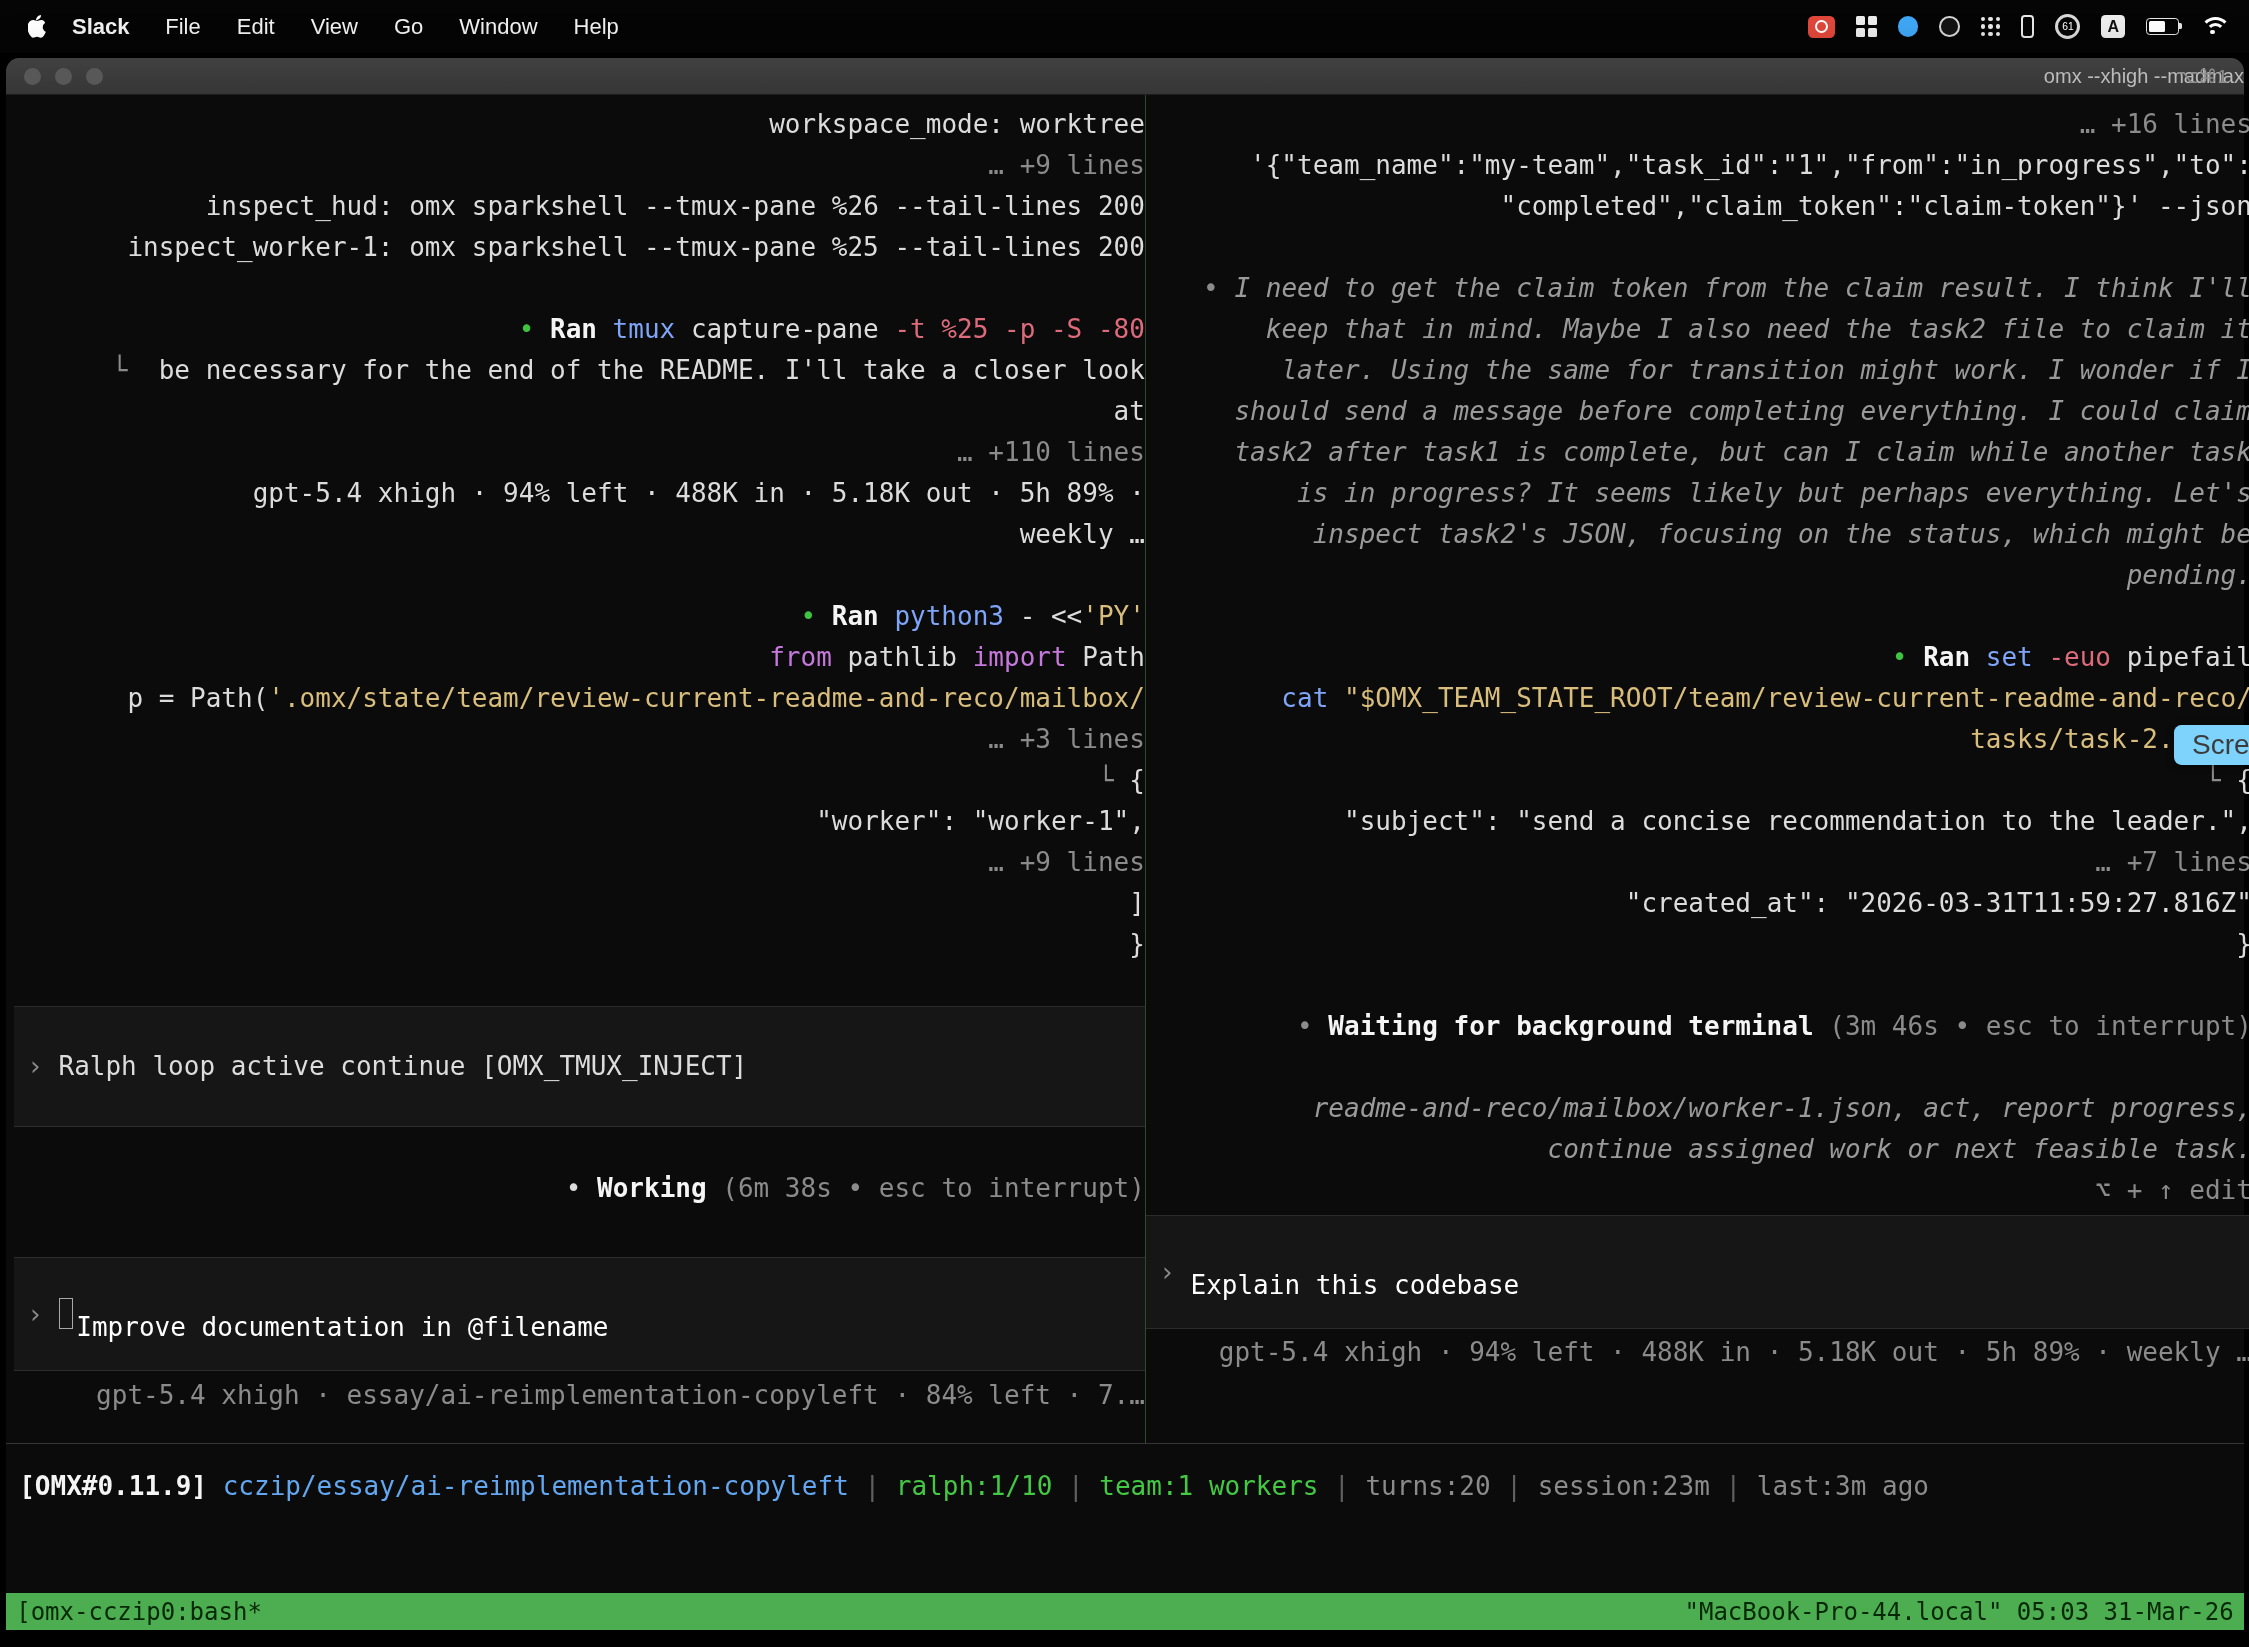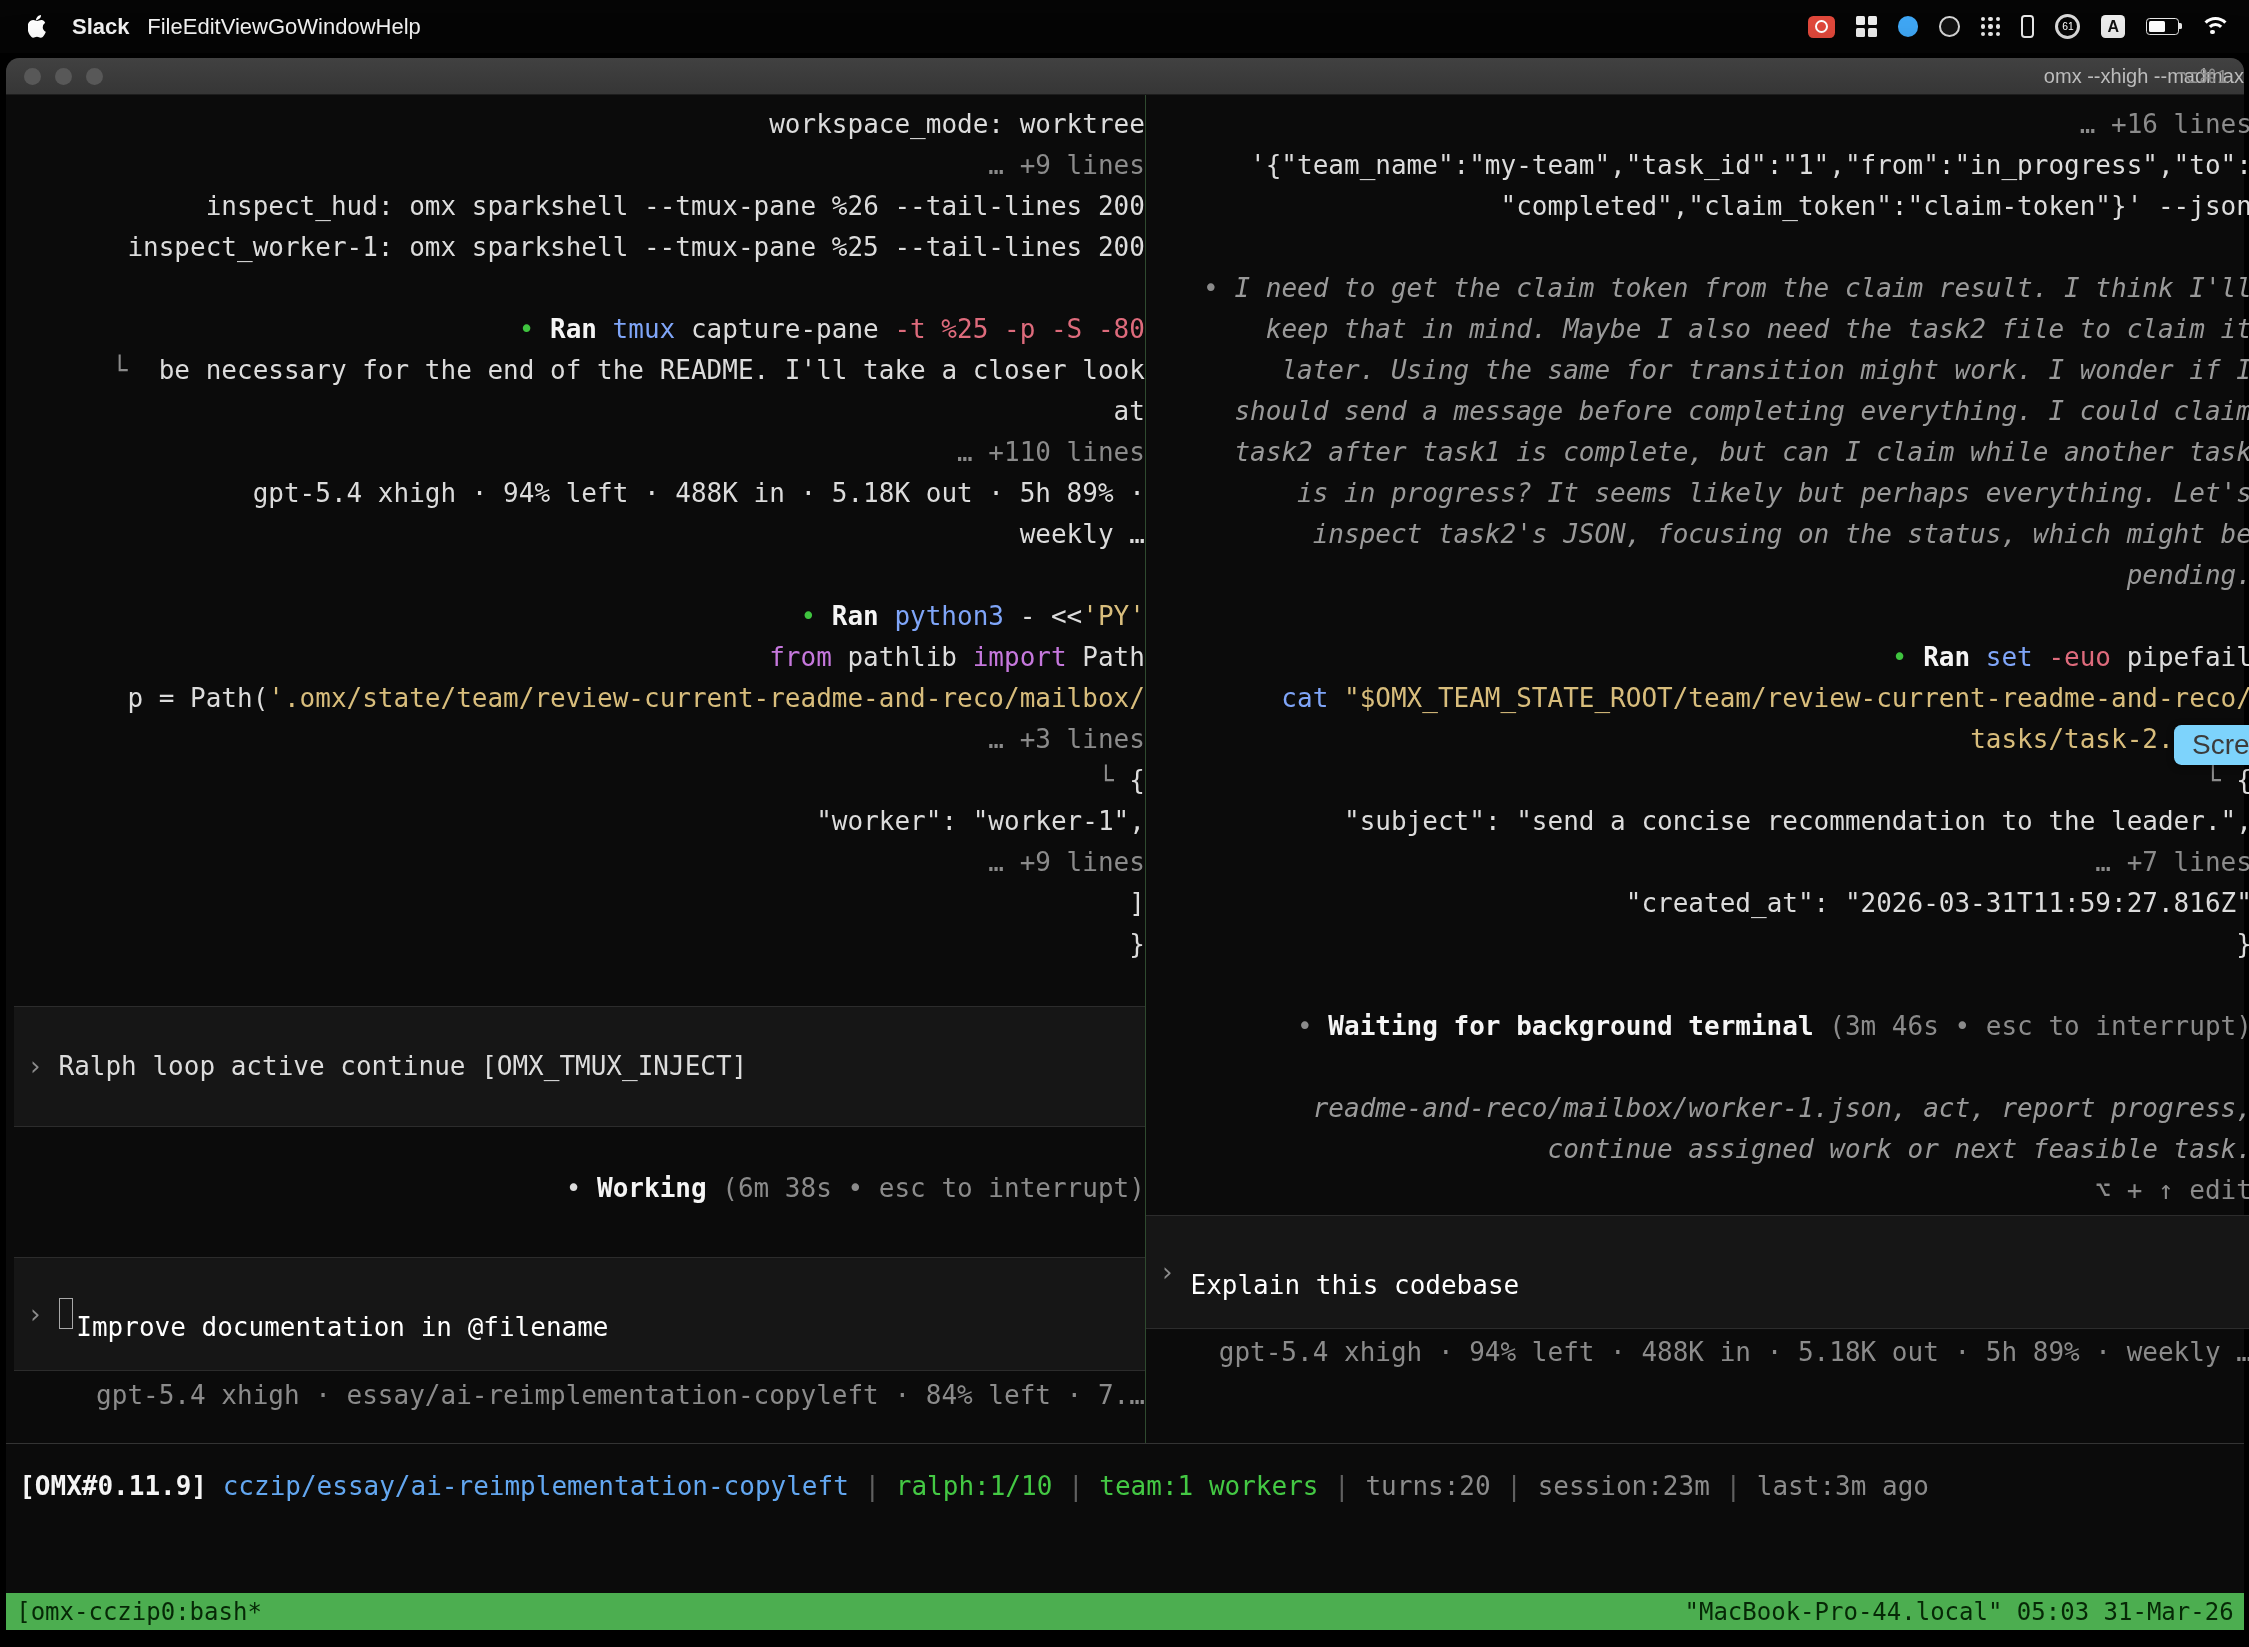--- a/index.html
+++ b/index.html
@@ -5,21 +5,21 @@
   html,body{margin:0;padding:0;}
   body{width:2250px;height:1648px;background:#000;overflow:hidden;position:relative;
        font-family:"Liberation Sans",sans-serif;}
 
   
   .menubar{position:absolute;top:0;left:0;width:2250px;height:53px;background:#050505;
            display:flex;align-items:center;justify-content:space-between;color:#f2f2f2;font-size:22px;}
   .mb-left{display:flex;align-items:center;padding-left:28px;}
   .apple{display:flex;align-items:center;margin-right:7.4px;}
   .mb-app{font-weight:700;margin:0 17.7px;}
-  .mb-item{margin:0 0;}
+  .mb-item{margin:0 18px;}
   .mb-right{display:flex;align-items:center;gap:21px;padding-right:25px;}
   .mi{display:flex;align-items:center;justify-content:center;}
   .rec{width:26.6px;height:22px;background:#e0483b;border-radius:5.2px;}
   .rec-dot{width:9.6px;height:9.6px;border:2.2px solid #fff;border-radius:50%;}
   .grid-ic{display:grid;grid-template-columns:8.9px 8.9px;grid-gap:3px;}
   .grid-ic b{width:8.9px;height:8.9px;background:#ececec;border-radius:1.5px;}
   .blue-ic{width:20.7px;height:20.7px;border-radius:50%;background:#3fa7f5;}
   .dark-ic{width:20.7px;height:20.7px;border-radius:50%;background:#141414;border:2.2px solid #d5d5d5;box-sizing:border-box;}
   .dots-ic{display:grid;grid-template-columns:4.4px 4.4px 4.4px;grid-gap:3px;}
   .dots-ic b{width:4.4px;height:4.4px;background:#e8e8e8;border-radius:50%;}

